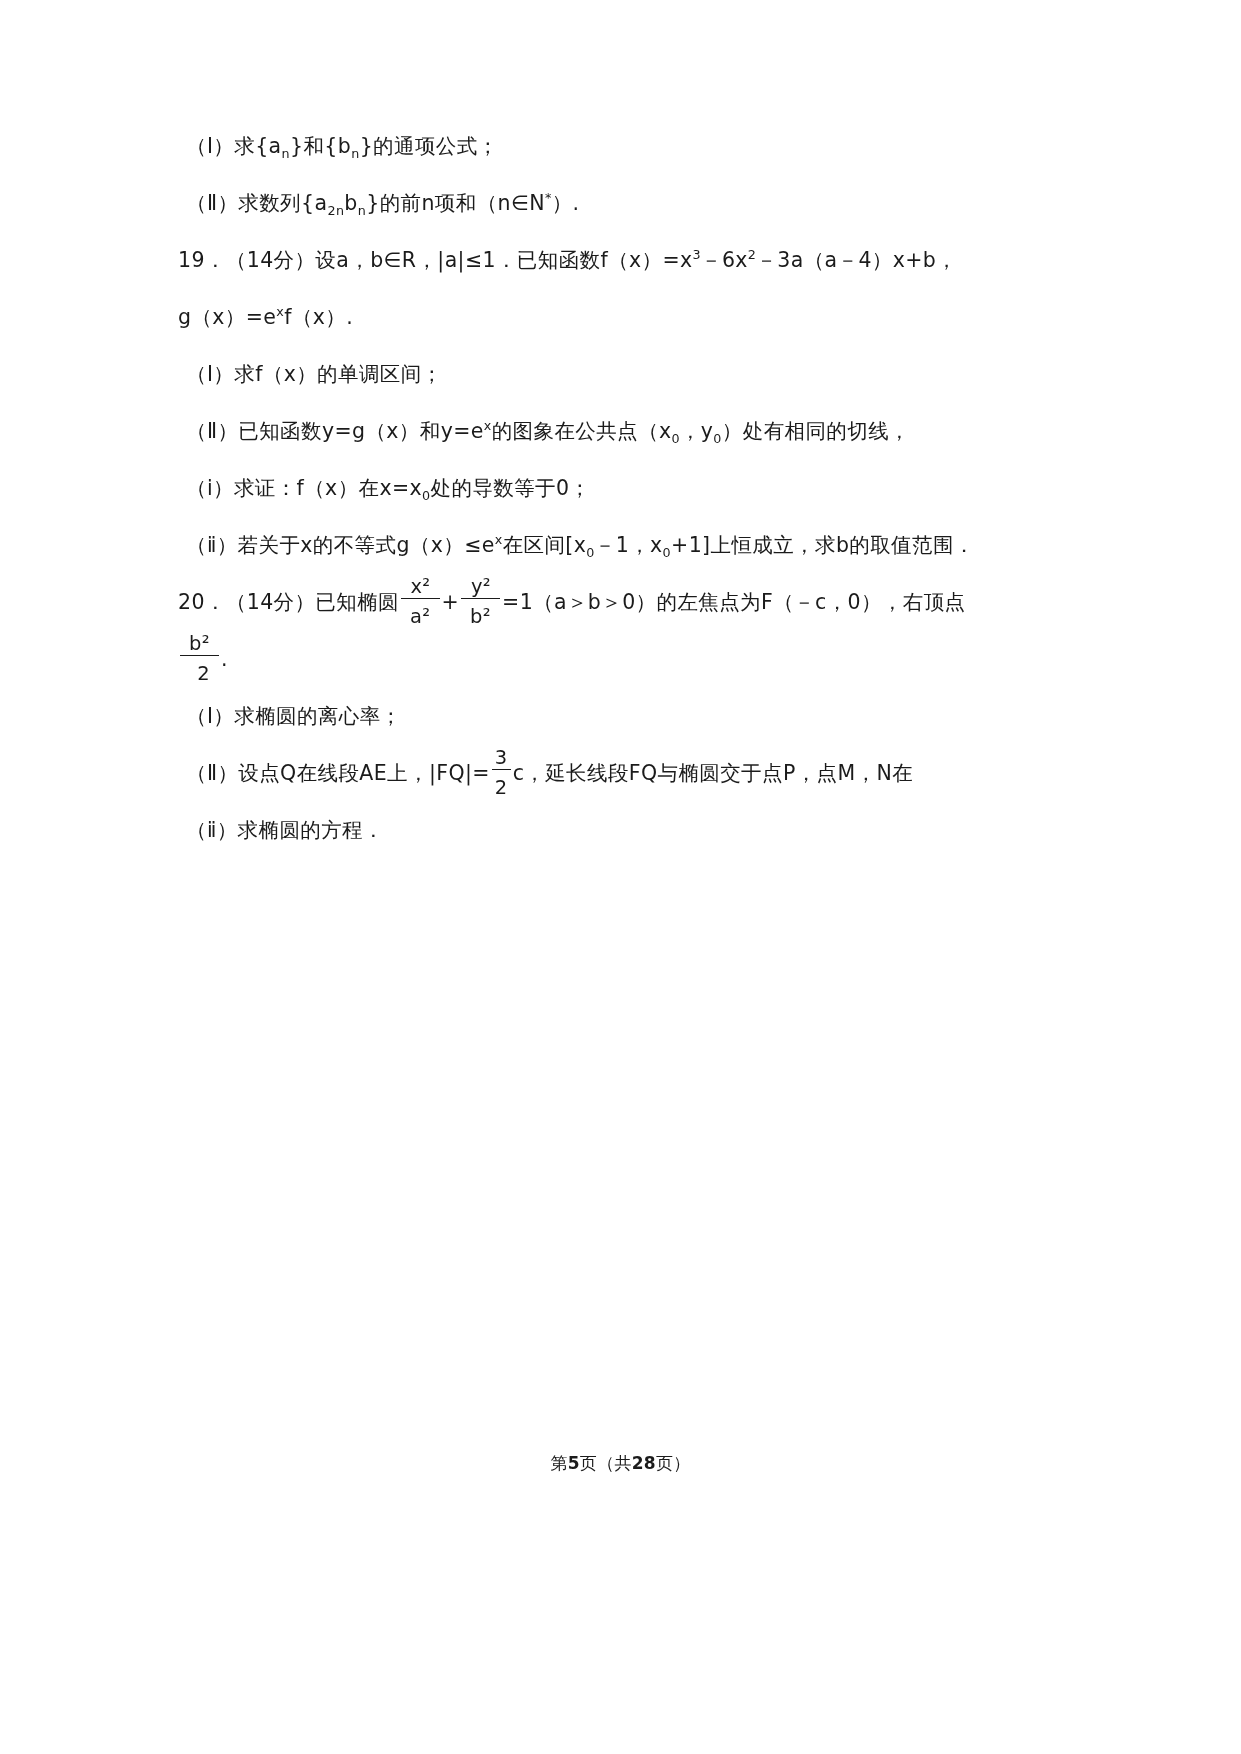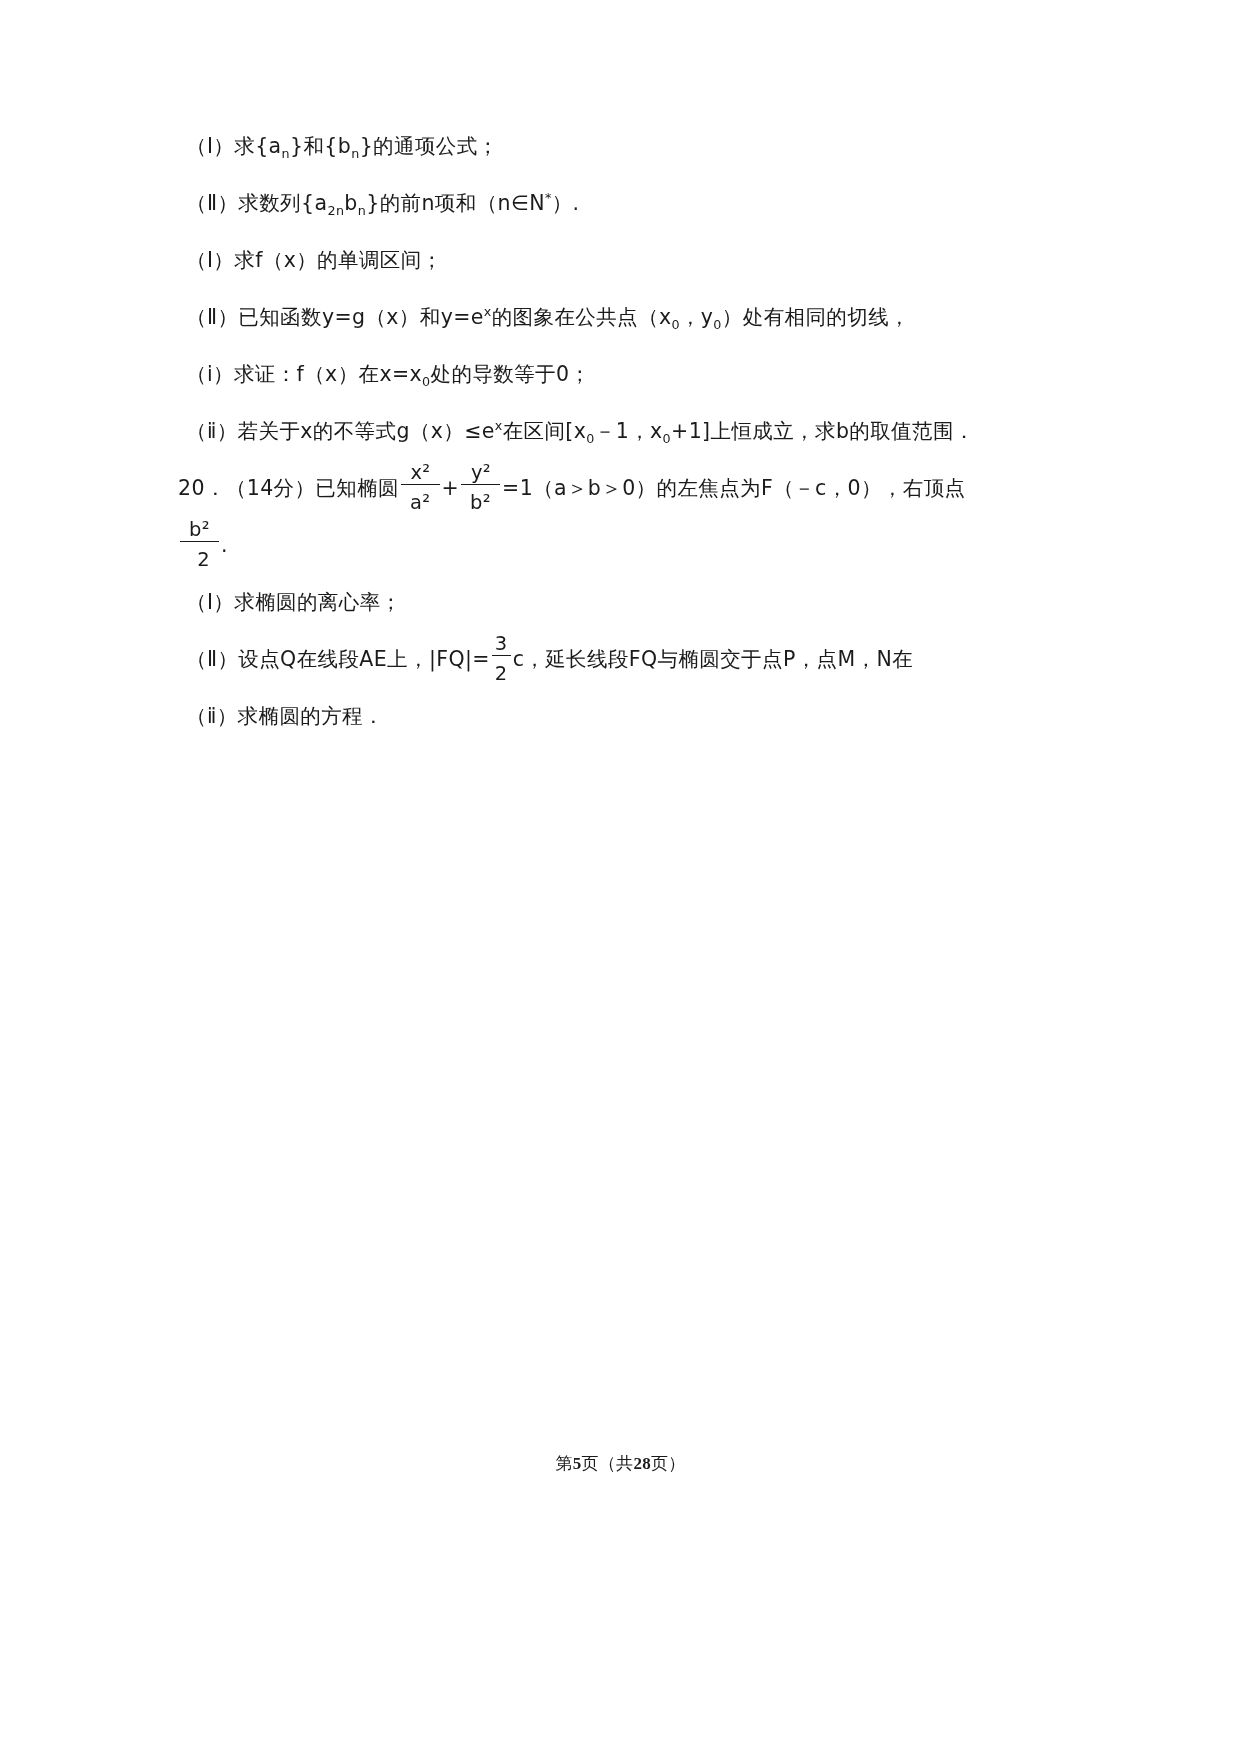--- a/index.html
+++ b/index.html
@@ -80,35 +80,36 @@
   }
   .footer {
     position: absolute;
     left: 0;
     top: 1452px;
     width: 1241px;
     text-align: center;
     font-size: 17px;
     color: #1b1b1b;
     letter-spacing: 0.3px;
-    font-family: Liberation Serif, serif;
   }
   .footer b {
     font-weight: bold;
   }
 </style>
 </head>
 <body>
 
 <div class="page">
 
   <div class="content">
     <div id="lines-host">
         <div class="line indent"><span>（Ⅰ）求{a</span><sub>n</sub><span>}和{b</span><sub>n</sub><span>}的通项公式；</span></div>
         <div class="line indent"><span>（Ⅱ）求数列{a</span><sub>2n</sub><span>b</span><sub>n</sub><span>}的前n项和（n∈N</span><sup>*</sup><span>）.</span></div>
+        <div class="line qnum"><span>19．（14分）设a，b∈R，|a|≤1．已知函数f（x）=x</span><sup>3</sup><span>－6x</span><sup>2</sup><span>－3a（a－4）x+b，</span></div>
+        <div class="line hang"><span>g（x）=e</span><sup>x</sup><span>f（x）.</span></div>
         <div class="line indent"><span>（Ⅰ）求f（x）的单调区间；</span></div>
         <div class="line indent"><span>（Ⅱ）已知函数y=g（x）和y=e</span><sup>x</sup><span>的图象在公共点（x</span><sub>0</sub><span>，y</span><sub>0</sub><span>）处有相同的切线，</span></div>
         <div class="line indent"><span>（ⅰ）求证：f（x）在x=x</span><sub>0</sub><span>处的导数等于0；</span></div>
         <div class="line indent"><span>（ⅱ）若关于x的不等式g（x）≤e</span><sup>x</sup><span>在区间[x</span><sub>0</sub><span>－1，x</span><sub>0</sub><span>+1]上恒成立，求b的取值范围．</span></div>
         <div class="line qnum"><span>20．（14分）已知椭圆</span><span class="frac wide"><span class="num">x²</span><span class="den">a²</span></span><span>+</span><span class="frac wide"><span class="num">y²</span><span class="den">b²</span></span><span>=1（a＞b＞0）的左焦点为F（－c，0），右顶点</span></div>
         <div class="line hang"><span class="frac wide"><span class="num">b²</span><span class="den">2</span></span><span>.</span></div>
         <div class="line indent"><span>（Ⅰ）求椭圆的离心率；</span></div>
         <div class="line indent"><span>（Ⅱ）设点Q在线段AE上，|FQ|=</span><span class="frac"><span class="num">3</span><span class="den">2</span></span><span>c，延长线段FQ与椭圆交于点P，点M，N在</span></div>
         <div class="line indent"><span>（ⅱ）求椭圆的方程．</span></div>
       </div>

